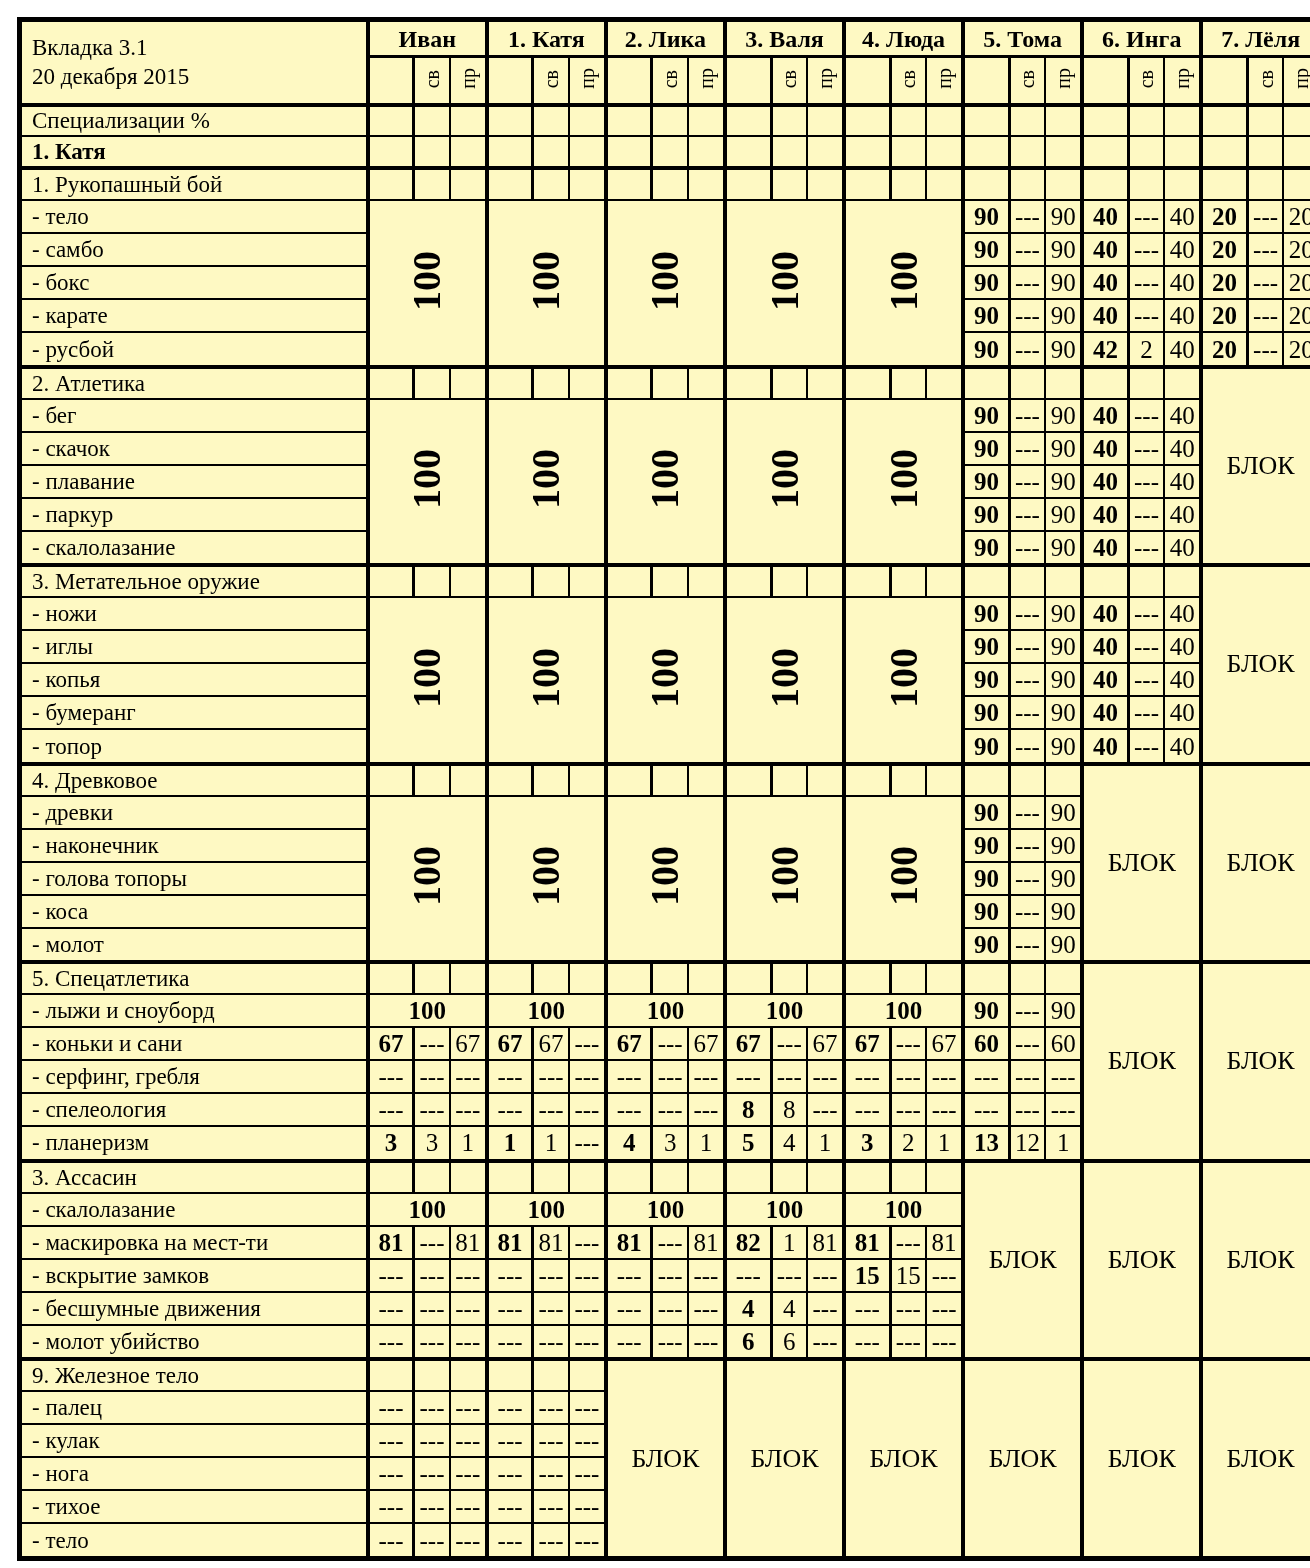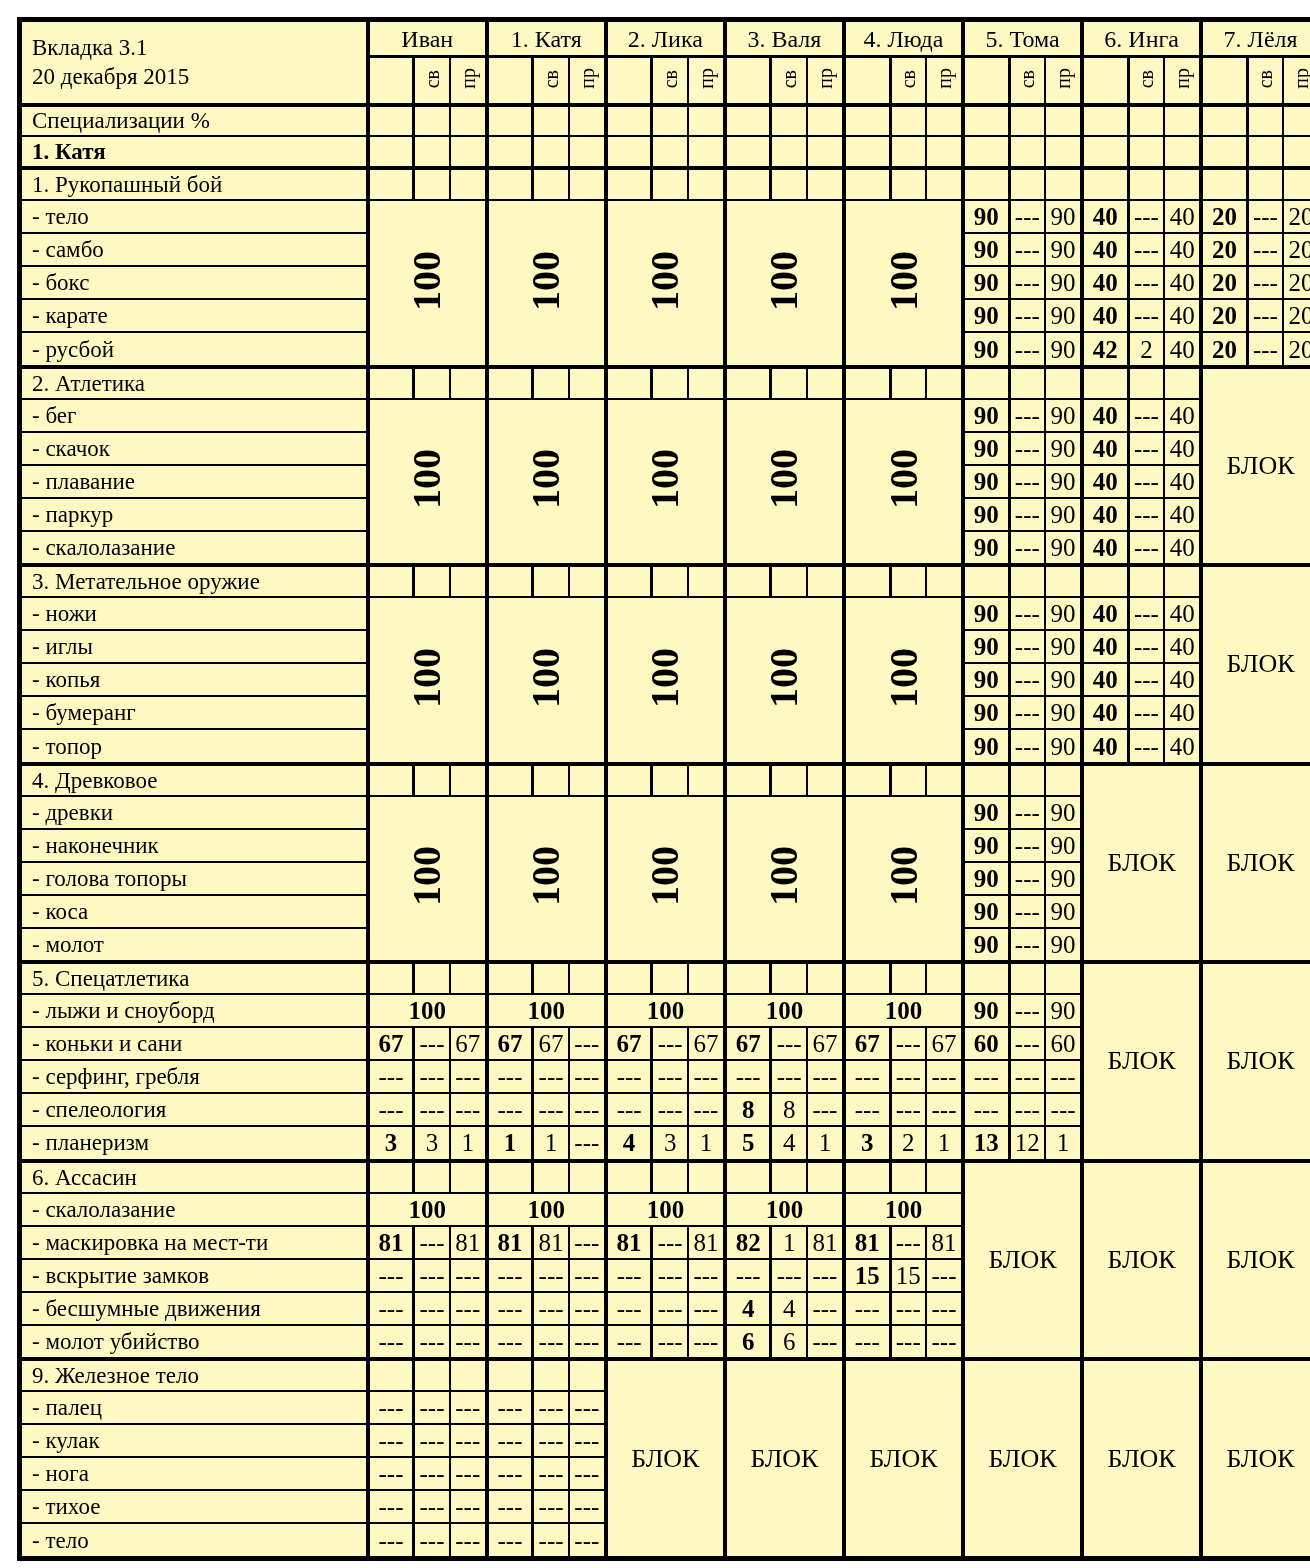--- a/index.html
+++ b/index.html
@@ -6,21 +6,21 @@
   body{font-family:"Liberation Serif","DejaVu Serif",serif;color:#000}
   #wrap{width:1310px}
   table#sheet{border-collapse:collapse;table-layout:fixed;width:1306px;height:1544px;background:#fef9c3;border:5px solid #000;margin:17px}
   td{border:2px solid #000;padding:0;text-align:center;vertical-align:middle;font-size:25px;line-height:1;overflow:hidden;white-space:nowrap}
   td.lab{text-align:left;padding-left:10px;font-size:23px;border-right:4px solid #000}
   .bold{font-weight:bold}
   .bv{font-weight:bold}
   td.cm{border-left:4px solid #000;border-right:3px solid #000}
   td.cs{border-right:2px solid #000}
   td.cp{border-right:4px solid #000}
-  td.phead{font-weight:normal;font-size:24px;border-left:4px solid #000;border-right:4px solid #000;border-bottom:3px solid #000}
+  td.phead{font-weight:bold;font-size:24px;border-left:4px solid #000;border-right:4px solid #000;border-bottom:3px solid #000}
   tr.hdr1{height:37px}
   tr.hdr2{height:48px}
   tr.hdr2 td{border-bottom:4px solid #000}
   tr.secrow td{border-top:4px solid #000}
   td.title{vertical-align:middle;border-bottom:4px solid #000}
   td.title div{padding:3px 0 3px 0;font-size:23px}
   .vt{writing-mode:vertical-rl;transform:rotate(180deg);display:inline-block;font-size:20px}
   td.v100{border-left:4px solid #000;border-right:4px solid #000}
   td.v100 .vt{font-size:40px;font-weight:bold}
   td.h100{border-left:4px solid #000;border-right:4px solid #000;font-size:25px}
@@ -565,21 +565,21 @@
           <td class="cs">4</td>
           <td class="cp">1</td>
           <td class="cm bv">3</td>
           <td class="cs">2</td>
           <td class="cp">1</td>
           <td class="cm bv">13</td>
           <td class="cs">12</td>
           <td class="cp">1</td>
         </tr>
         <tr class="secrow">
-          <td class="lab">6. Ассасин</td>
+          <td class="lab">3. Ассасин</td>
           <td class="cm"></td>
           <td class="cs"></td>
           <td class="cp"></td>
           <td class="cm"></td>
           <td class="cs"></td>
           <td class="cp"></td>
           <td class="cm"></td>
           <td class="cs"></td>
           <td class="cp"></td>
           <td class="cm"></td>

